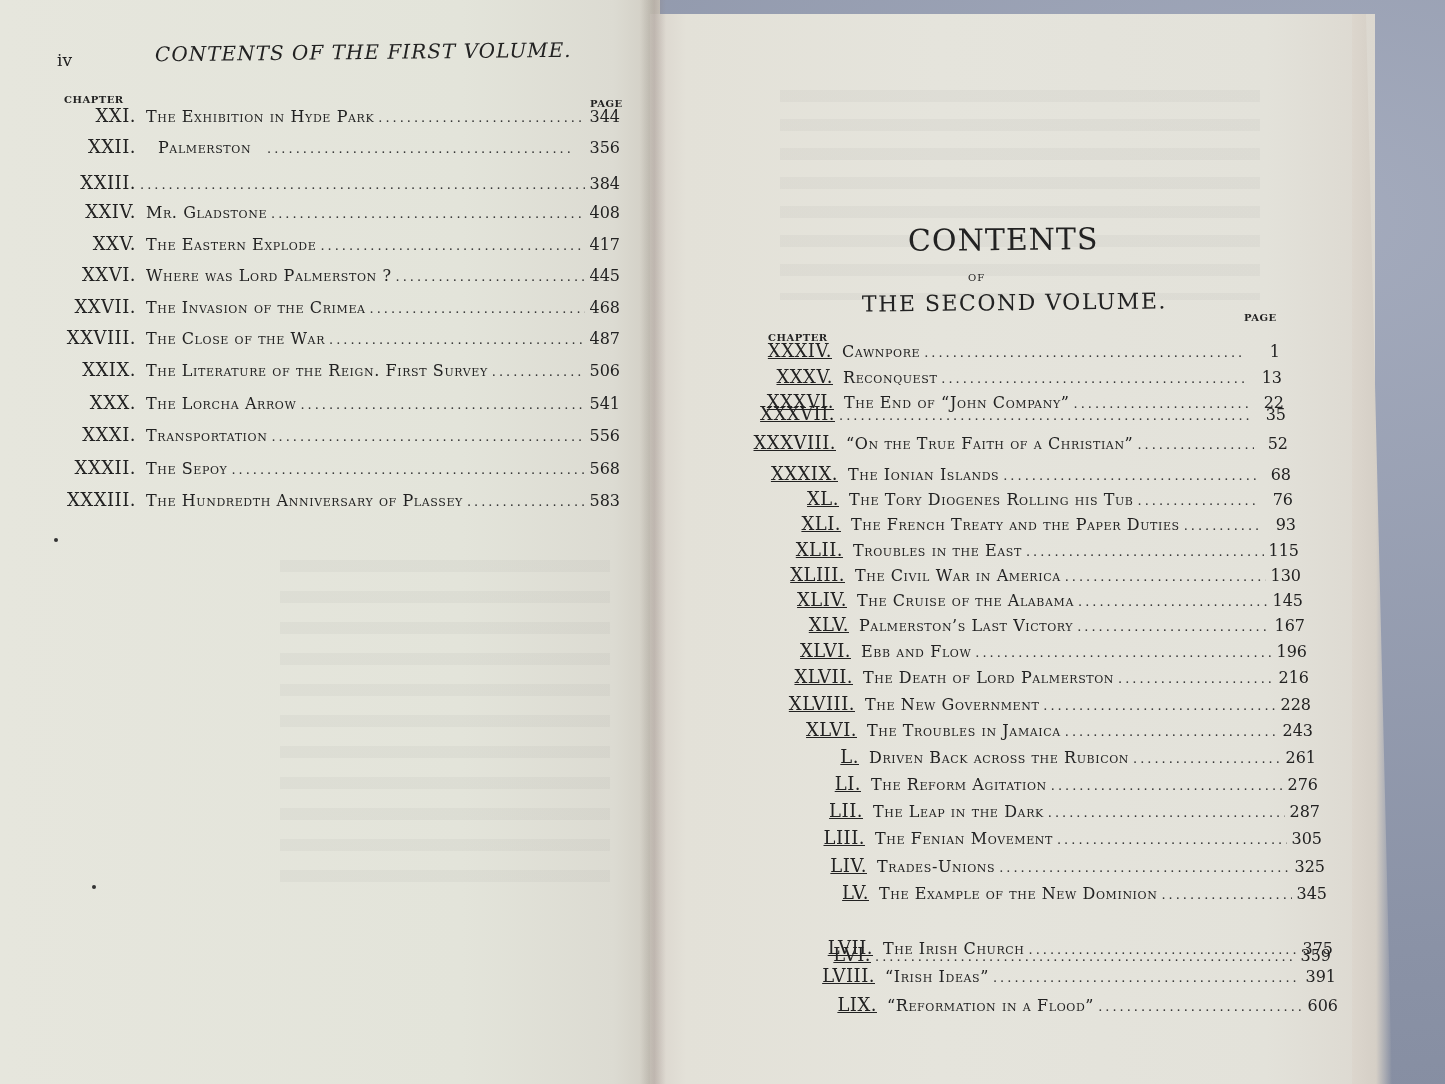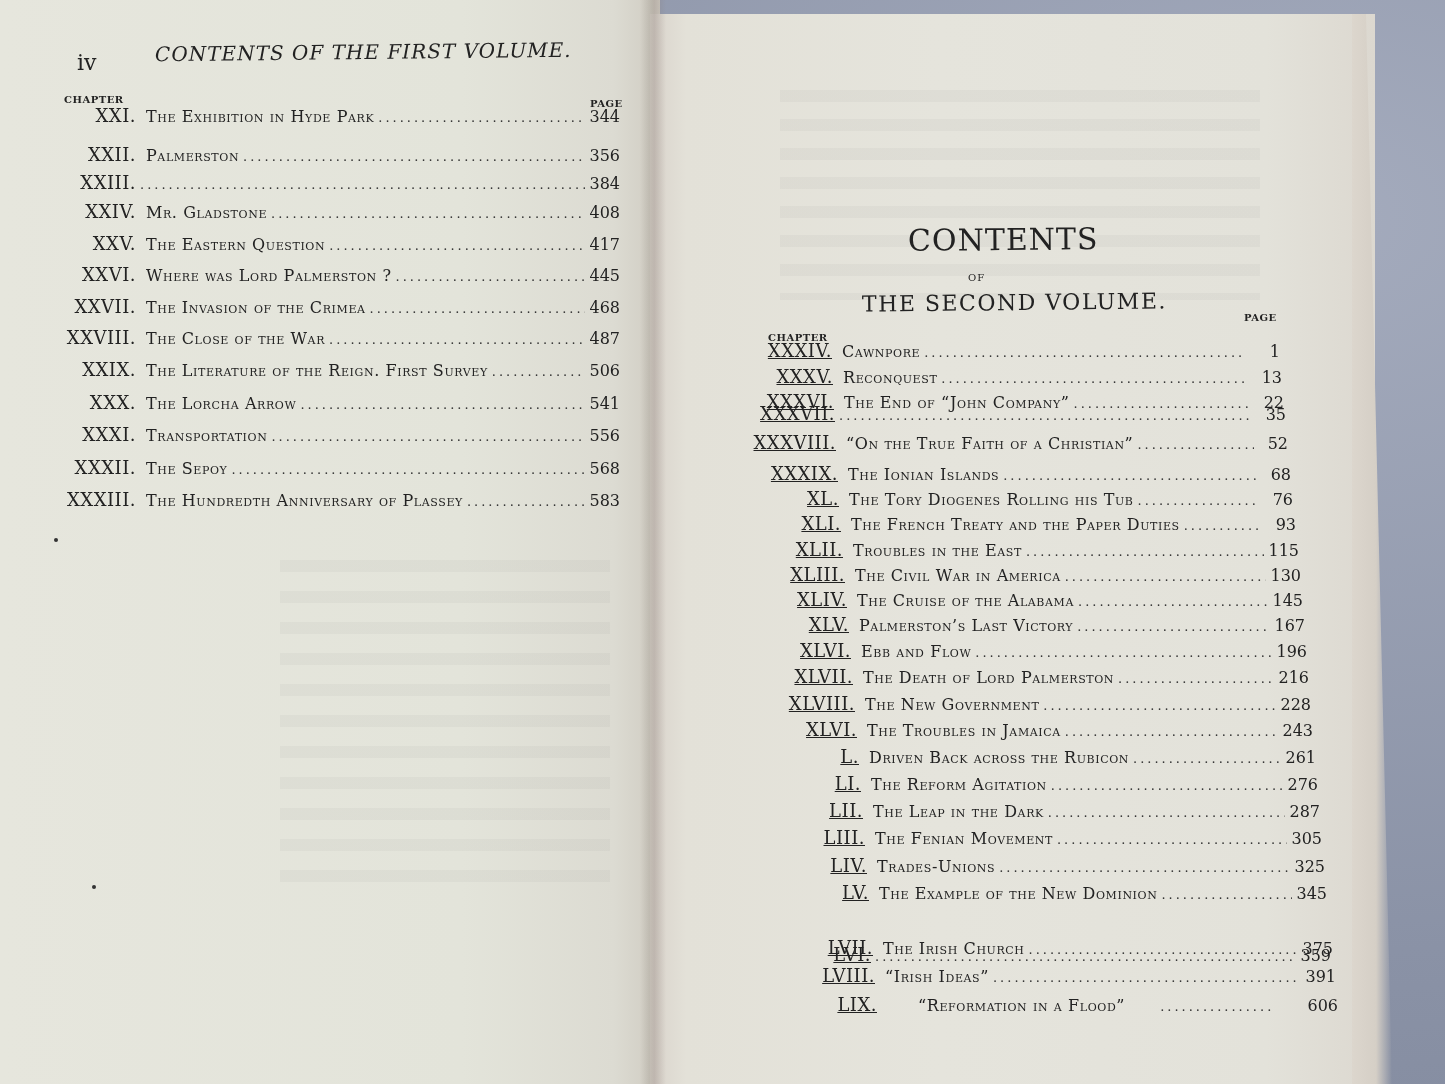--- a/index.html
+++ b/index.html
@@ -27,21 +27,21 @@
       position:absolute; left:1352px; top:14px; width:40px; height:1070px;
       background:linear-gradient(90deg,#dcd6cd 0%,#d5cfc6 60%, rgba(0,0,0,0) 100%);
       clip-path: polygon(0 0, 35% 0, 100% 100%, 0 100%);
     }
     .gutter {
       position:absolute; left:640px; top:0; width:26px; height:1084px;
       background:linear-gradient(90deg,rgba(0,0,0,0) 0%,rgba(120,110,100,0.25) 45%,rgba(140,125,120,0.35) 55%,rgba(0,0,0,0) 100%);
     }
 
     
-    .lp-folio { position:absolute; left:77px; top:50px; font-size:22px; }
+    .lp-folio { position:absolute; left:57px; top:50px; font-size:17px; }
     .lp-running-head {
       position:absolute; left:155px; top:40px; font-size:20px; font-style:italic;
       letter-spacing:1px; transform:rotate(-0.6deg);
     }
     .col-label {
       position:absolute; font-size:10px; font-weight:bold; letter-spacing:0.5px; text-transform:uppercase;
     }
     .toc-list { position:absolute; margin:0; padding:0; list-style:none; }
     .toc-row {
       position:absolute; display:flex; align-items:baseline; white-space:nowrap;
@@ -97,40 +97,40 @@
 <div class="col-label" style="left:64px; top:94px;">CHAPTER</div>
 <div class="col-label" style="left:590px; top:98px;">PAGE</div>
 
 <div class="toc-list left-list">
   <div class="toc-row" style="top:105px;">
     <span class="toc-num">XXI.</span>
     <span class="toc-title">The Exhibition in Hyde Park</span>
     <span class="toc-dots">................................................................................................................</span>
     <span class="toc-page">344</span>
   </div>
-  <div class="toc-row" style="top:144px;">
+  <div class="toc-row" style="top:136px;gap:12px;">
     <span class="toc-num">XXII.</span>
     <span class="toc-title">Palmerston</span>
     <span class="toc-dots">................................................................................................................</span>
     <span class="toc-page">356</span>
   </div>
   <div class="toc-row" style="top:172px;">
     <span class="toc-num">XXIII.</span>
     <span class="toc-dots">................................................................................................................</span>
     <span class="toc-page">384</span>
   </div>
   <div class="toc-row" style="top:201px;">
     <span class="toc-num">XXIV.</span>
     <span class="toc-title">Mr. Gladstone</span>
     <span class="toc-dots">................................................................................................................</span>
     <span class="toc-page">408</span>
   </div>
   <div class="toc-row" style="top:233px;">
     <span class="toc-num">XXV.</span>
-    <span class="toc-title">The Eastern Question</span>
+    <span class="toc-title">The Eastern Explode</span>
     <span class="toc-dots">................................................................................................................</span>
     <span class="toc-page">417</span>
   </div>
   <div class="toc-row" style="top:264px;">
     <span class="toc-num">XXVI.</span>
     <span class="toc-title">Where was Lord Palmerston ?</span>
     <span class="toc-dots">................................................................................................................</span>
     <span class="toc-page">445</span>
   </div>
   <div class="toc-row" style="top:296px;">
@@ -328,19 +328,19 @@
     <span class="toc-title">The Irish Church</span>
     <span class="toc-dots">................................................................................................................</span>
     <span class="toc-page">375</span>
   </div>
   <div class="toc-row" style="left:779px; width:557px; top:965px;">
     <span class="toc-num">LVIII.</span>
     <span class="toc-title">“Irish Ideas”</span>
     <span class="toc-dots">................................................................................................................</span>
     <span class="toc-page">391</span>
   </div>
-  <div class="toc-row" style="left:781px; width:557px; top:994px;gap:31px;">
+  <div class="toc-row" style="left:781px; width:557px; top:994px;">
     <span class="toc-num">LIX.</span>
     <span class="toc-title">“Reformation in a Flood”</span>
     <span class="toc-dots">................................................................................................................</span>
     <span class="toc-page">606</span>
   </div>
 </div>
 
 </body></html>

